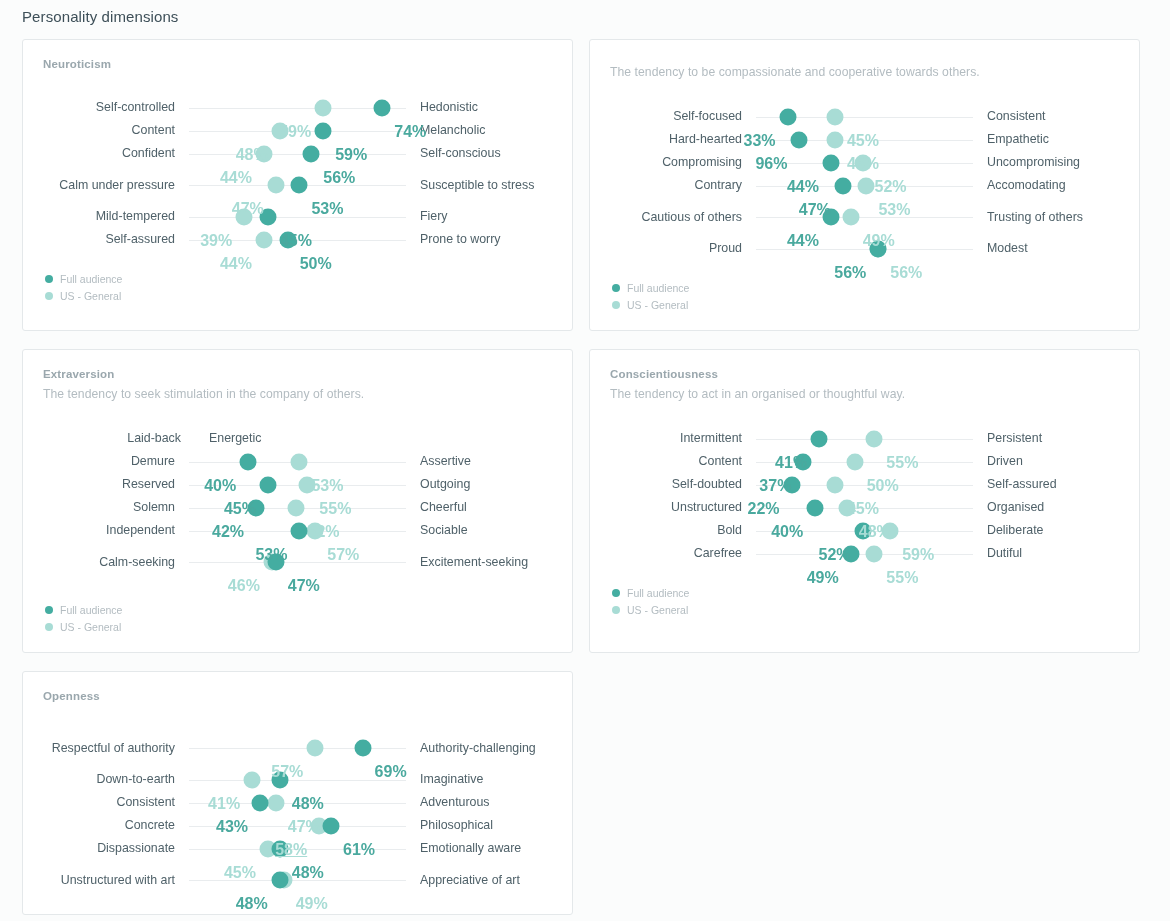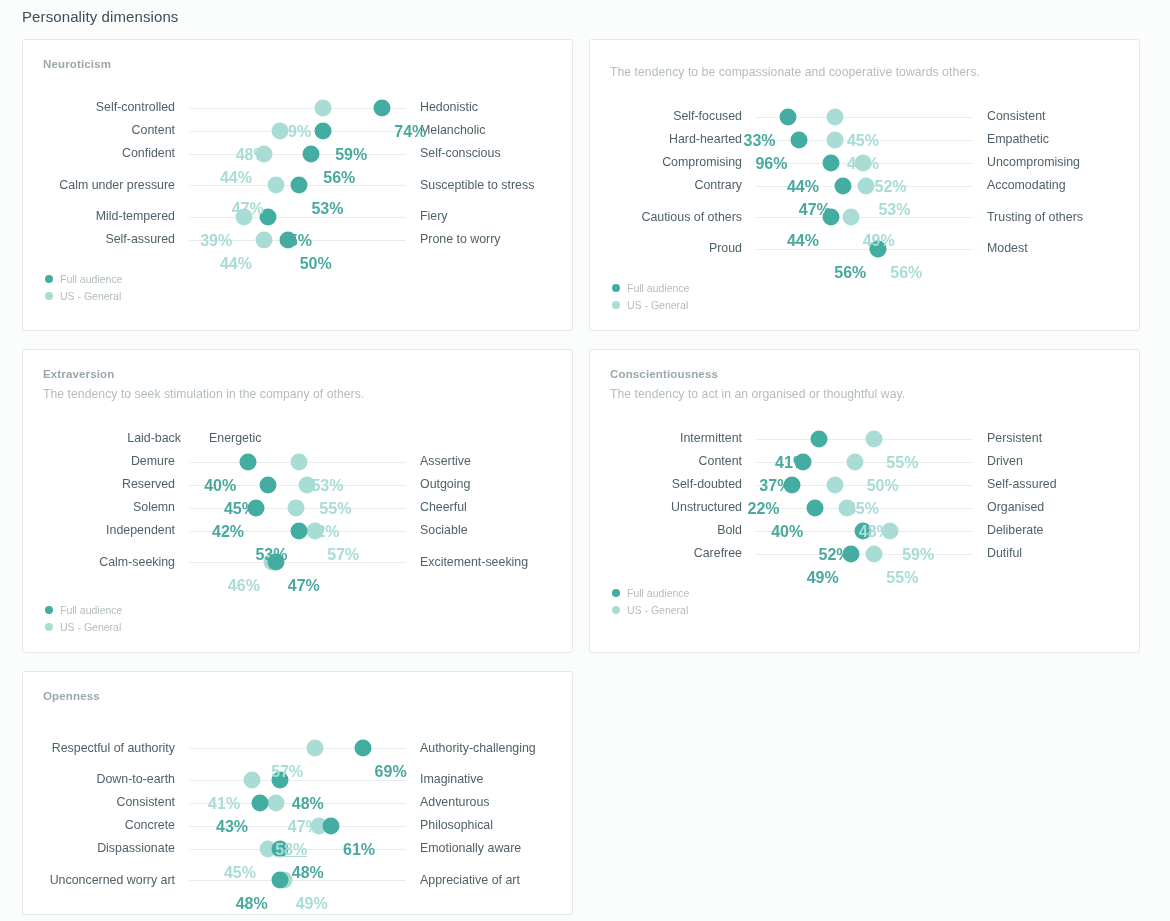--- a/index.html
+++ b/index.html
@@ -489,21 +489,21 @@
           <div class="track">
             <div class="line"></div>
             <div class="dot dot-us" style="left: 78.9091px;"></div>
             <div class="dot dot-full" style="left: 90.7455px;"></div>
             <div class="val val-full" style="left: 102.745px;">48%</div>
             <div class="val val-us" style="right: 150.091px;">45%</div>
           </div>
           <div class="lbl lbl-right">Emotionally aware</div>
         </div>
         <div class="row row-tall">
-          <div class="lbl lbl-left">Unconcerned worry art</div>
+          <div class="lbl lbl-left">Unstructured with art</div>
           <div class="track">
             <div class="line"></div>
             <div class="dot dot-us" style="left: 94.6909px;"></div>
             <div class="dot dot-full" style="left: 90.7455px;"></div>
             <div class="val val-full" style="right: 138.255px;">48%</div>
             <div class="val val-us" style="left: 106.691px;">49%</div>
           </div>
           <div class="lbl lbl-right">Appreciative of art</div>
         </div>
       </div>

